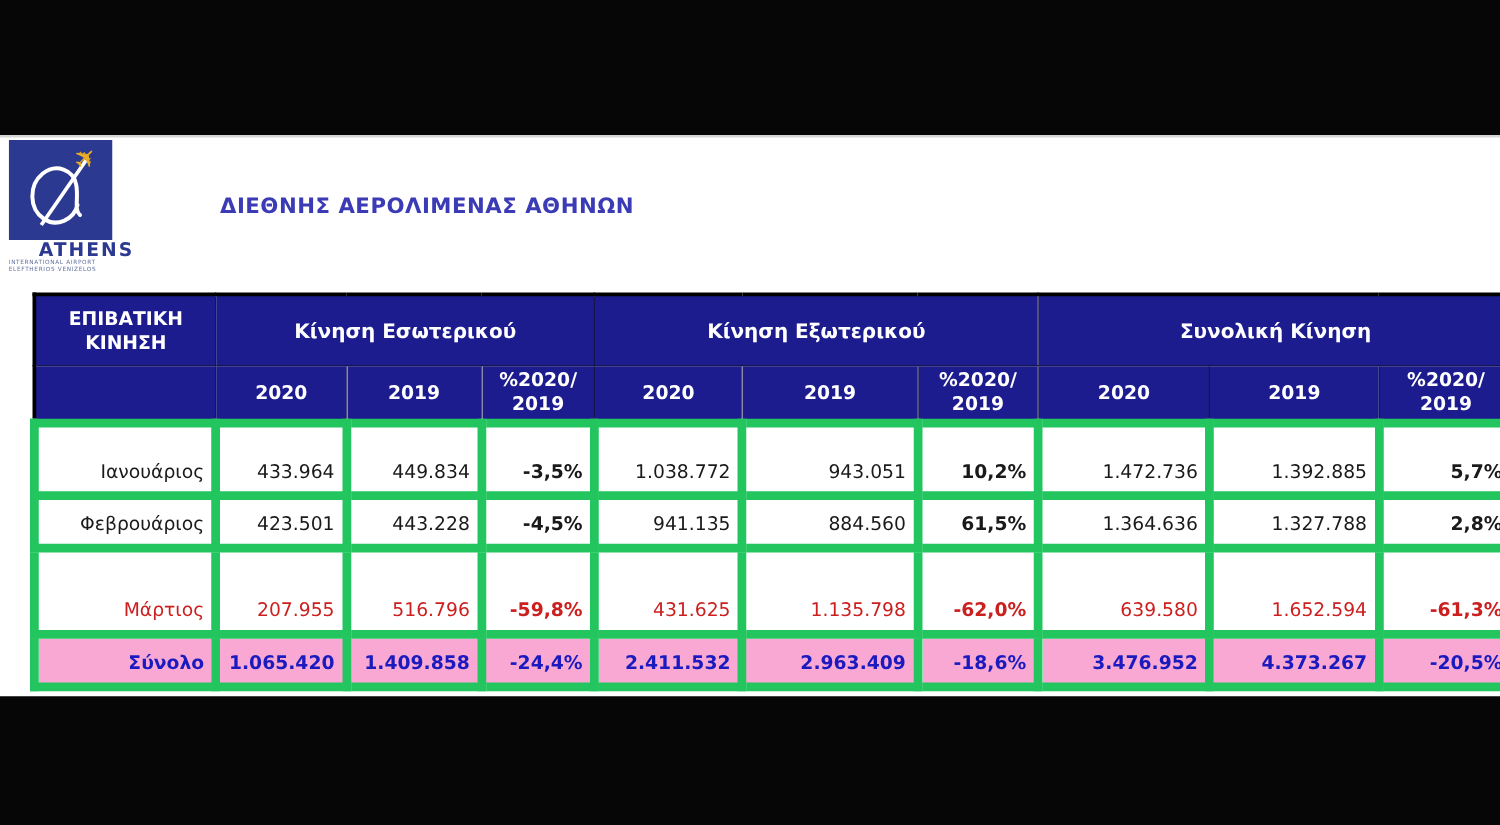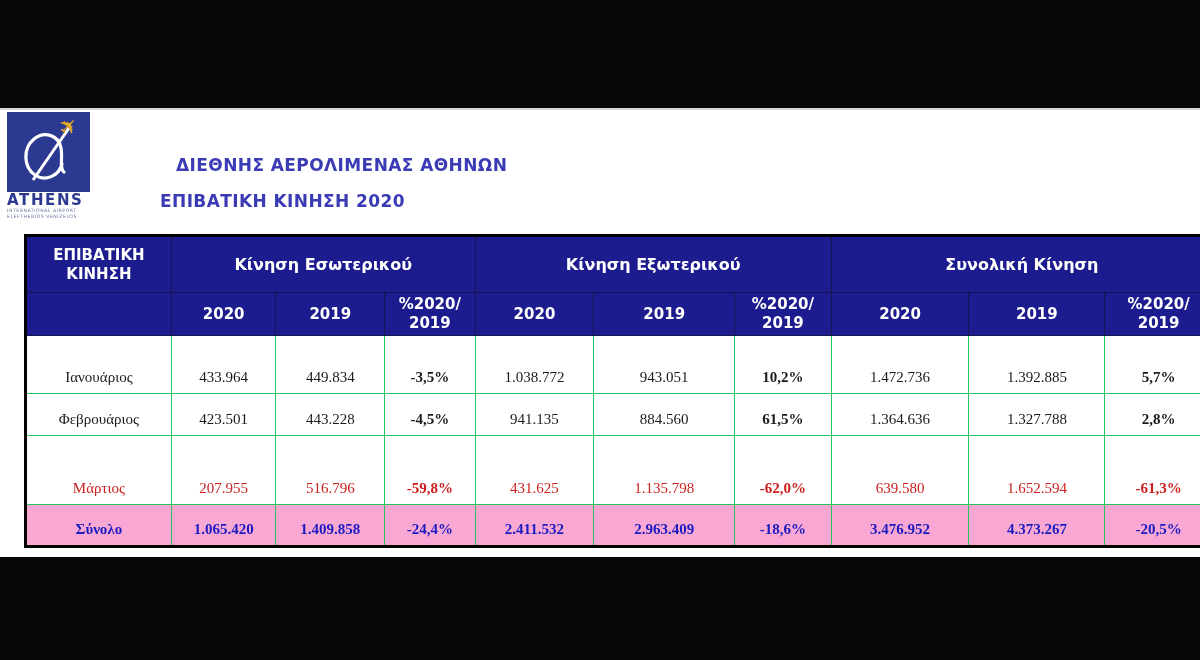--- a/index.html
+++ b/index.html
@@ -10,21 +10,21 @@
   }
   .content-strip{
     position:absolute;left:0;top:108px;width:1200px;height:447px;
     background:#ffffff;border-top:2px solid #d6d6d6;
   }
   
   .logo-wrap{position:absolute;left:7px;top:2px;width:110px;}
   .logo-square{display:block;width:83px;height:80px;}
   .brand-name{
     margin-top:1px;font-size:15px;font-weight:bold;color:#2b3990;
-    letter-spacing:1.6px;line-height:15px;
+    letter-spacing:1.6px;line-height:15px;margin-left:24px;
   }
   .brand-sub{
     font-size:4.6px;color:#64719f;letter-spacing:0.55px;line-height:6px;
     white-space:nowrap;
   }
   
   .page-title-1,.page-title-2{
     position:absolute;left:160px;color:#3b3bb5;font-weight:bold;
     font-size:17px;letter-spacing:0.4px;white-space:nowrap;
   }
@@ -39,22 +39,22 @@
   }
   table.traffic th,table.traffic td{overflow:hidden;}
   table.traffic th{
     background:#1c1c8f;color:#ffffff;font-weight:bold;
     border:1px solid #15154f;text-align:center;vertical-align:middle;
     padding:2px 3px;
   }
   th.group-header{font-size:16px;}
   th.corner-cell,th.sub-header{font-size:15px;white-space:pre-line;line-height:19px;}
   table.traffic td{
-    border:1px solid #22c55e;vertical-align:bottom;
-    padding:0 6px 7px 6px;text-align:center;background:#ffffff;font-family:Liberation Serif, serif;
+    border:7px solid #22c55e;vertical-align:bottom;
+    padding:0 6px 7px 6px;text-align:right;background:#ffffff;
   }
   td.month-cell{text-align:left;padding-left:4px;}
   td.pct{font-weight:bold;}
   tr.r-red td{color:#cc2020;}
   tr.r-total td{color:#1a1abf;font-weight:bold;background:#f9a8d4;}
 </style>
 </head>
 <body>
 
 <div class="content-strip">
@@ -67,21 +67,20 @@
       <g transform="translate(63,15) rotate(-45)">
         <text x="-10" y="6" font-size="22" fill="#e8ac28" font-family="DejaVu Sans, sans-serif">✈</text>
       </g>
     </svg>
     <div class="brand-name">ATHENS</div>
     <div class="brand-sub">INTERNATIONAL AIRPORT</div>
     <div class="brand-sub">ELEFTHERIOS VENIZELOS</div>
   </div>
 
   <div class="page-title-1">ΔΙΕΘΝΗΣ ΑΕΡΟΛΙΜΕΝΑΣ ΑΘΗΝΩΝ</div>
-  <div class="page-title-2">ΕΠΙΒΑΤΙΚΗ ΚΙΝΗΣΗ 2020</div>
 
   <table class="traffic">
     <colgroup>
       <col style="width:145px">
         <col style="width:104px">
         <col style="width:108px">
         <col style="width:90px">
       <col style="width:118px">
         <col style="width:140px">
         <col style="width:96px">

